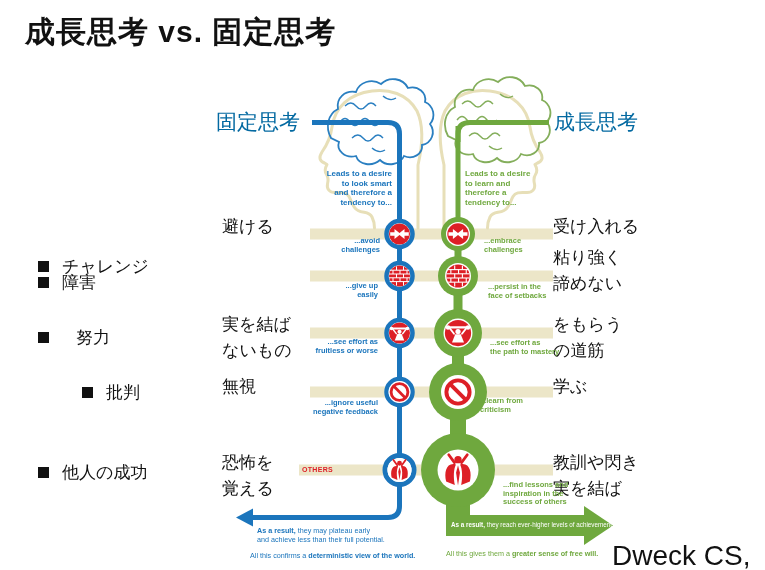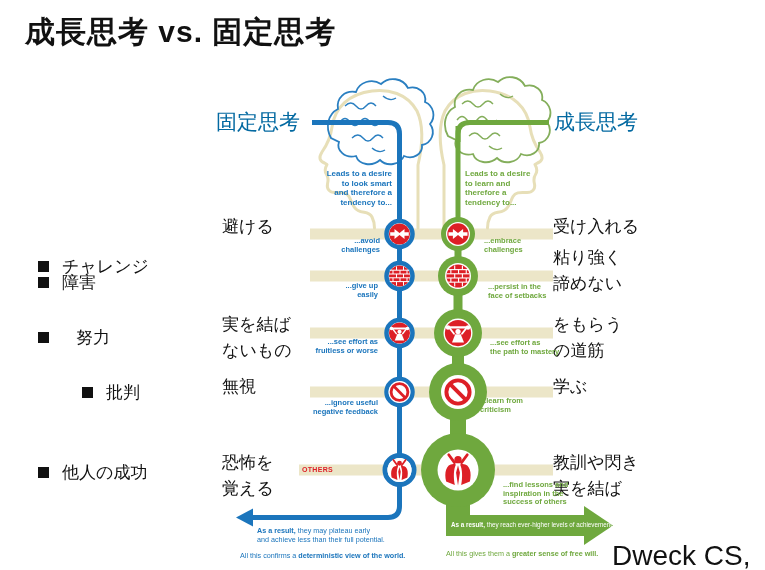--- a/index.html
+++ b/index.html
@@ -258,20 +258,20 @@
   <div class="abs cap green pre" style="left:480px;top:397px;">...learn from
 criticism</div>
   <div class="abs cap green pre" style="left:503px;top:481px;">...find lessons and
 inspiration in the
 success of others</div>
 
   <div class="abs others" style="left:302px;top:466px;">OTHERS</div>
 
   <div class="abs result pre" style="left:257px;top:527px;width:190px;"><b>As a result,</b><span> they may plateau early
 and achieve less than their full potential.</span></div>
-  <div class="abs concl-blue" style="left:240px;top:551px;"><span>All this confirms a </span><b>deterministic view of the world.</b></div>
+  <div class="abs concl-blue" style="left:250px;top:551px;"><span>All this confirms a </span><b>deterministic view of the world.</b></div>
 
   <div class="abs arrowtext" style="left:451px;top:521px;"><b>As a result,</b><span> they reach ever-higher levels of achievement.</span></div>
   <div class="abs concl-green" style="left:446px;top:549px;"><span>All this gives them a </span><b>greater sense of free will.</b></div>
 
   <div class="abs credit" style="left:612px;top:540px;">Dweck CS, 2007</div>
 
 </div>
 
 </body></html>

